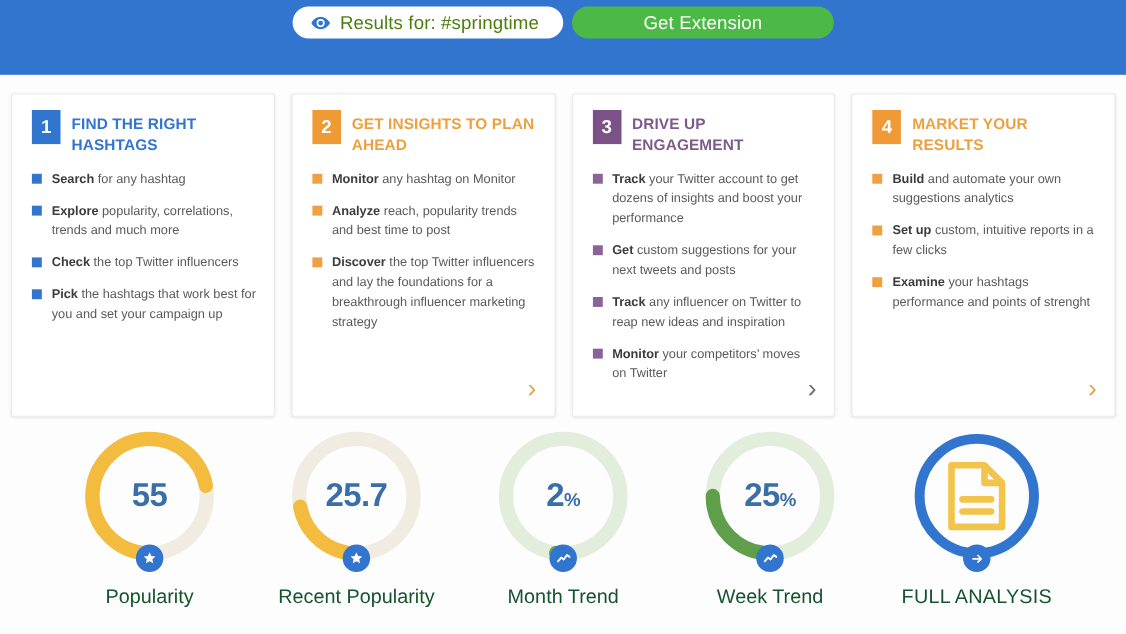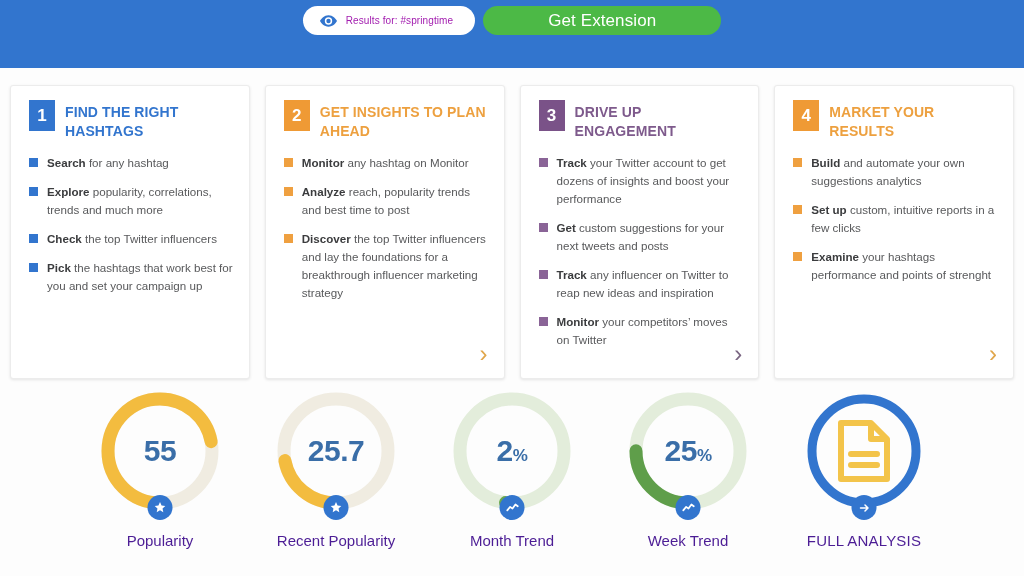--- a/index.html
+++ b/index.html
@@ -18,21 +18,21 @@
     display: flex; align-items: flex-start; justify-content: center;
   }
   .header-inner { display: flex; align-items: center; gap: 8px; margin-top: 6px; }
   .results-pill {
     height: 29px; background: #ffffff; border-radius: 15px;
     display: flex; align-items: center; gap: 9px;
     padding: 0 22px 0 17px; cursor: pointer;
   }
   .eye-icon { display: flex; align-items: center; }
   .results-text {
-    color: #a21caf; font-size: 10px; letter-spacing: .1px; white-space: nowrap;
+    color: #4d7c0f; font-size: 17px; letter-spacing: .1px; white-space: nowrap;
   }
   .get-ext-btn {
     height: 29px; background: #4cb946; border-radius: 15px;
     display: flex; align-items: center; justify-content: center;
     width: 238px; cursor: pointer; border: none;
   }
   .get-ext-text { color: #ffffff; font-size: 17px; letter-spacing: .1px; }
 
   
   .cards {
@@ -75,38 +75,38 @@
   .t-orange .sq { background: #efa040; }
   .t-orange .chevron { color: #e0a64b; }
   .t-purple .badge { background: #7a5288; }
   .t-purple .card-title { color: #7e5a8c; }
   .t-purple .sq { background: #8a6497; }
   .t-purple .chevron { color: #7a6682; }
 
   
   .gauges {
     position: absolute; left: 0; top: 392px; width: 1024px; height: 184px;
-    display: flex; justify-content: center; align-items: flex-start; gap: 32px;
+    display: flex; justify-content: center; align-items: flex-start; gap: 44px;
   }
   .gauge { width: 144px; position: relative; text-align: center; }
   .ring-wrap { position: relative; width: 118px; height: 118px; margin: 0 auto; }
   .ring-wrap svg { display: block; }
   .ring-value {
     position: absolute; left: 0; right: 0; top: 50%;
     transform: translateY(-50%);
     color: #3a6ea8; font-size: 30px; font-weight: bold; letter-spacing: -.5px;
   }
   .ring-value .pct { font-size: 17px; font-weight: bold; }
   .ring-badge {
     position: absolute; left: 50%; bottom: -10px; transform: translateX(-50%);
     width: 25px; height: 25px; border-radius: 50%;
     background: #3275ce; display: flex; align-items: center; justify-content: center;
   }
   .gauge-label {
-    margin-top: 22px; font-size: 15px; color: #4c1d95; white-space: nowrap;
+    margin-top: 22px; font-size: 18px; color: #14532d; white-space: nowrap;
   }
   .gauge-label.caps { letter-spacing: .2px; }
 </style>
 </head>
 <body>
 
 <div id="app">
 
   <div class="header">
     <div class="header-inner">

